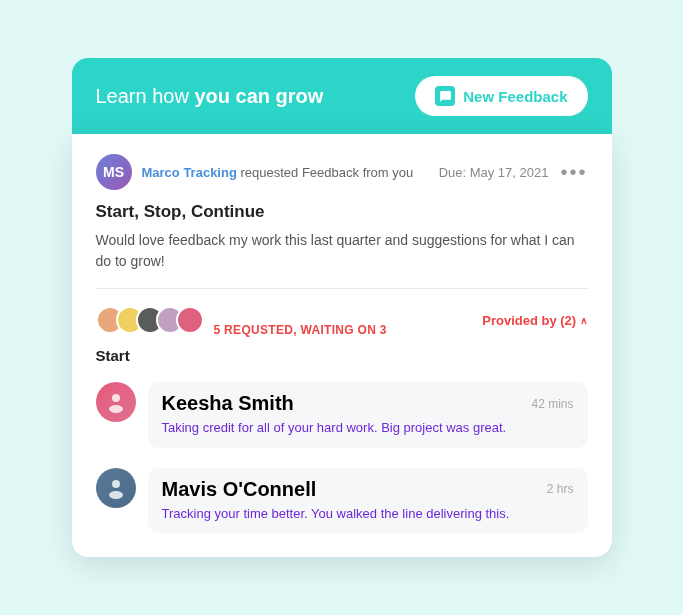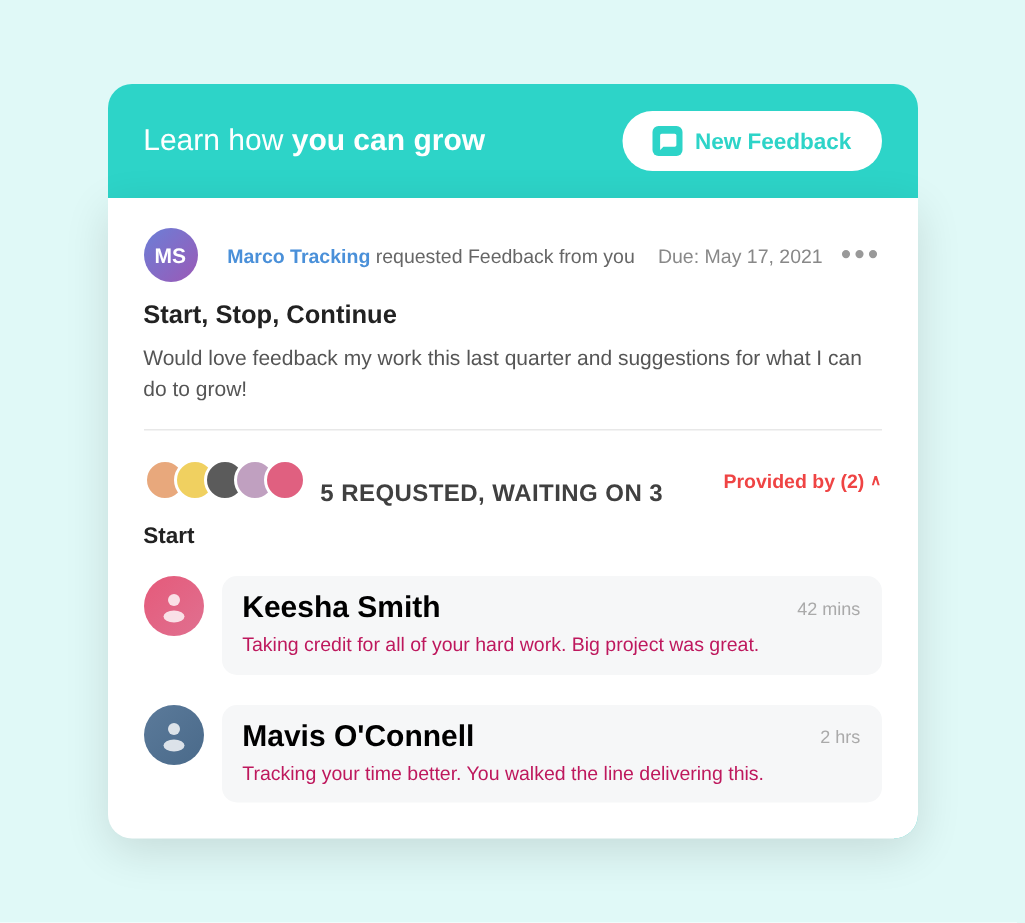--- a/index.html
+++ b/index.html
@@ -96,21 +96,21 @@
     .request-header {
       display: flex;
       align-items: center;
       justify-content: space-between;
       margin-bottom: 12px;
     }
 
     .requester-info {
       display: flex;
       align-items: center;
-      gap: 20px;
+      gap: 10px;
     }
 
     .avatar {
       width: 36px;
       height: 36px;
       border-radius: 50%;
       overflow: hidden;
       flex-shrink: 0;
     }
 
@@ -207,22 +207,22 @@
       margin-left: 0;
     }
 
     .av1 { background: #e8a87c; }
     .av2 { background: #f0d060; }
     .av3 { background: #5b5b5b; }
     .av4 { background: #c0a0c0; }
     .av5 { background: #e06080; }
 
     .requested-count {
-      font-size: 16px;
-      color: #404040;
+      font-size: 12px;
+      color: #ef4444;
       font-weight: 600;
       margin-left: 10px;
       letter-spacing: 0.3px;
       margin-top: 20px;
     }
 
     .provided-by {
       font-size: 13px;
       color: #ef4444;
       font-weight: 600;
@@ -293,21 +293,21 @@
       font-weight: 600;
     }
 
     .feedback-time {
       font-size: 12px;
       color: #aaa;
     }
 
     .feedback-text {
       font-size: 13px;
-      color: #be185d;
+      color: #6d28d9;
       line-height: 1.4;
     }
   </style>
 </head>
 <body>
 
 <div class="app-container">
 
   <div class="header-banner">
     <span class="header-text">

